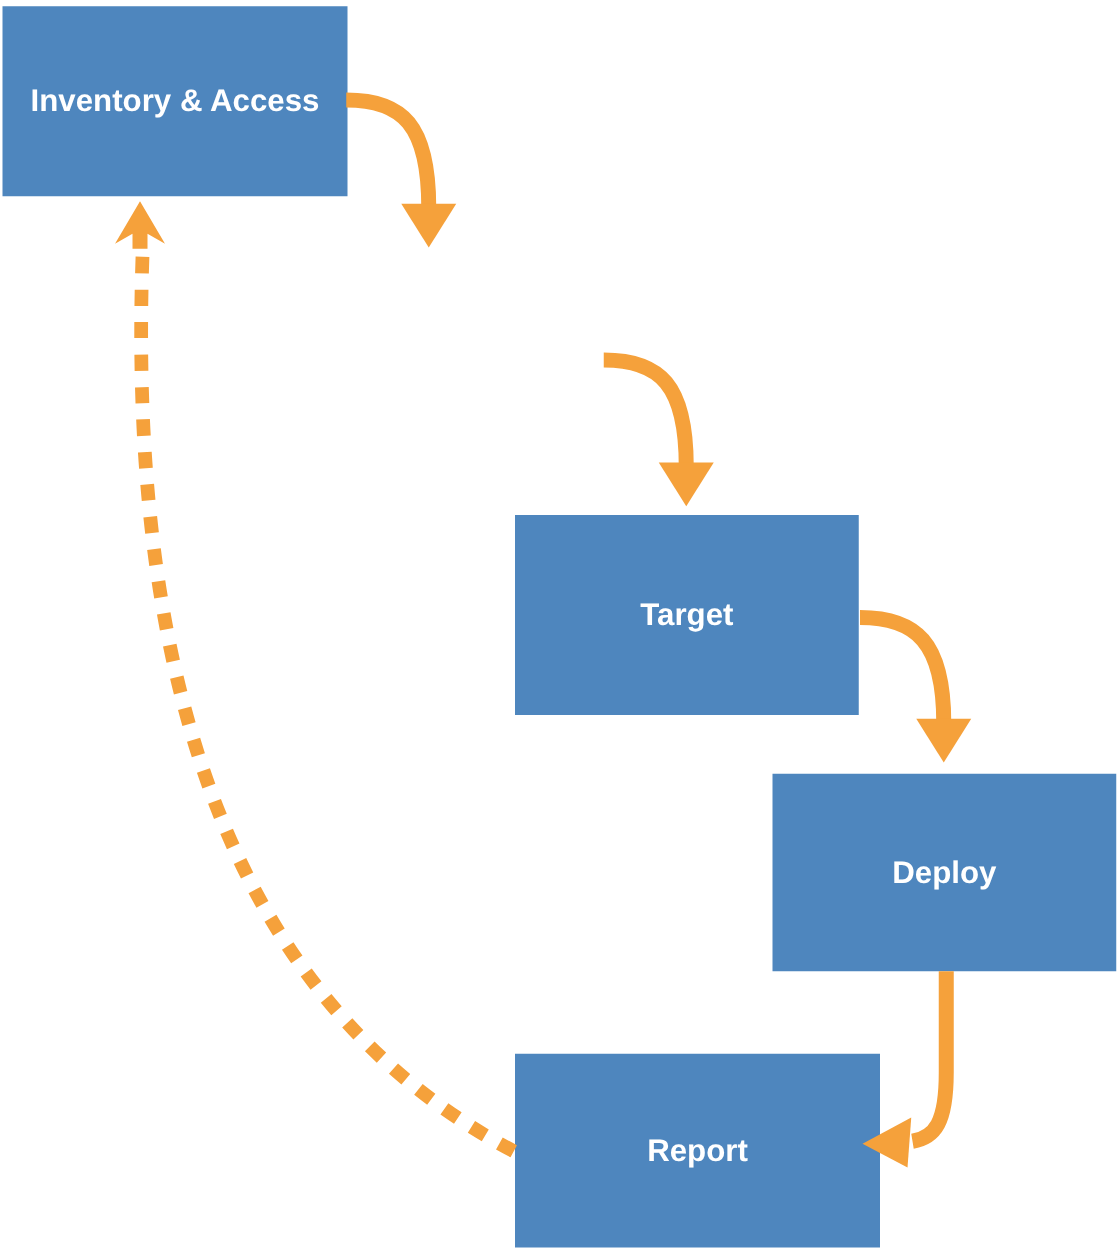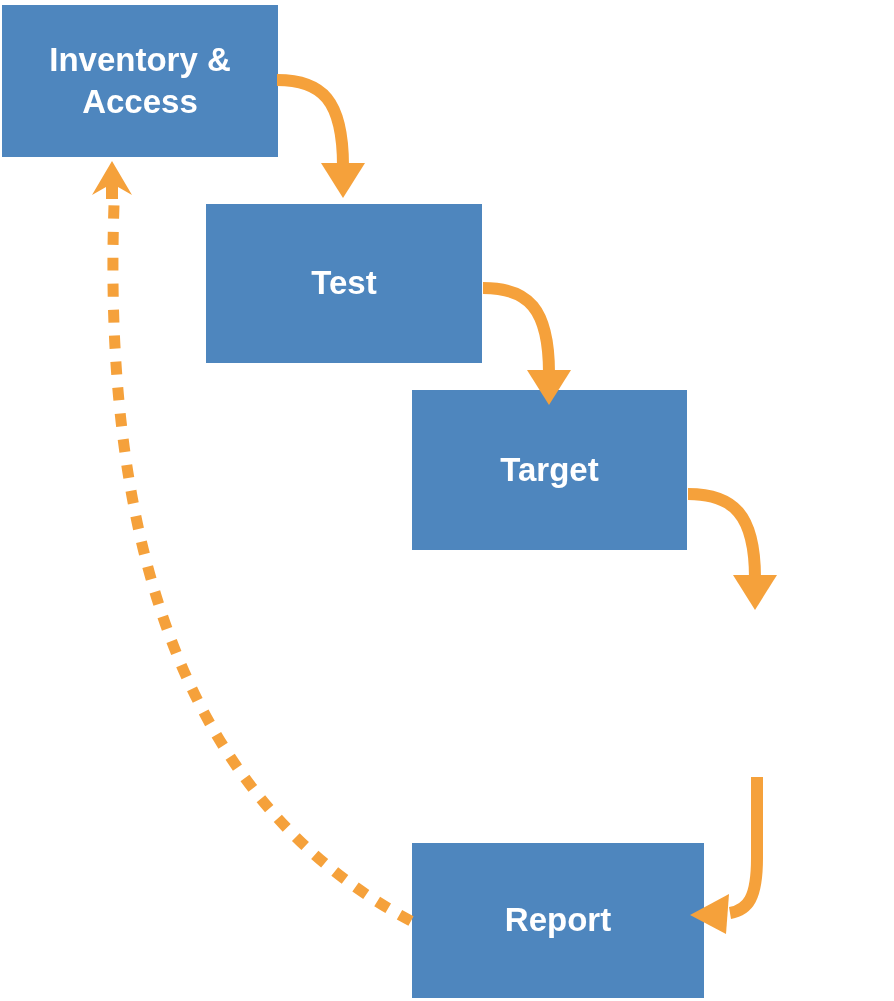--- a/index.html
+++ b/index.html
@@ -28,28 +28,28 @@
   }
   .node {
     position: absolute;
     background: var(--node-fill);
     color: var(--node-text);
     display: flex;
     align-items: center;
     justify-content: center;
     text-align: center;
     font-weight: bold;
-    font-size: 33px;
+    font-size: 25px;
     line-height: 1.28;
     padding: 0 10px;
     z-index: 1;
   }
   .node-inventory { left: 2px;   top: 5px;   width: 276px; height: 152px; }
   .node-test      { left: 206px; top: 204px; width: 276px; height: 159px; }
-  .node-target    { left: 412px; top: 390px; width: 275px; height: 160px; }
+  .node-target    { left: 412px; top: 412px; width: 275px; height: 160px; }
   .node-deploy    { left: 618px; top: 619px; width: 275px; height: 158px; }
   .node-report    { left: 412px; top: 843px; width: 292px; height: 155px; }
   .edge-stroke { fill: none; stroke: currentColor; stroke-width: 12; }
   .edge-stroke-dashed { fill: none; stroke: currentColor; stroke-width: 11; stroke-dasharray: 13 13; }
   .edge-head { fill: currentColor; stroke: none; }
 </style>
 </head>
 <body>
 
 <div class="canvas">
@@ -79,26 +79,26 @@
     <g>
       <path class="edge-stroke-dashed" d="M 411 921 Q 95 755 114 205"></path>
       <polygon class="edge-head" points="112,161 132,195 118,187 118,199 106,199 106,187 92,195"></polygon>
     </g>
   </svg>
 
   <div class="node node-inventory">
     <span>Inventory &amp; Access</span>
   </div>
 
-  <div class="node node-test">
-    <span>Test</span>
-  </div>
 
   <div class="node node-target">
     <span>Target</span>
   </div>
 
+  <div class="node node-deploy">
+    <span>Deploy</span>
+  </div>
 
   <div class="node node-report">
     <span>Report</span>
   </div>
 
 </div>
 
 </body></html>

